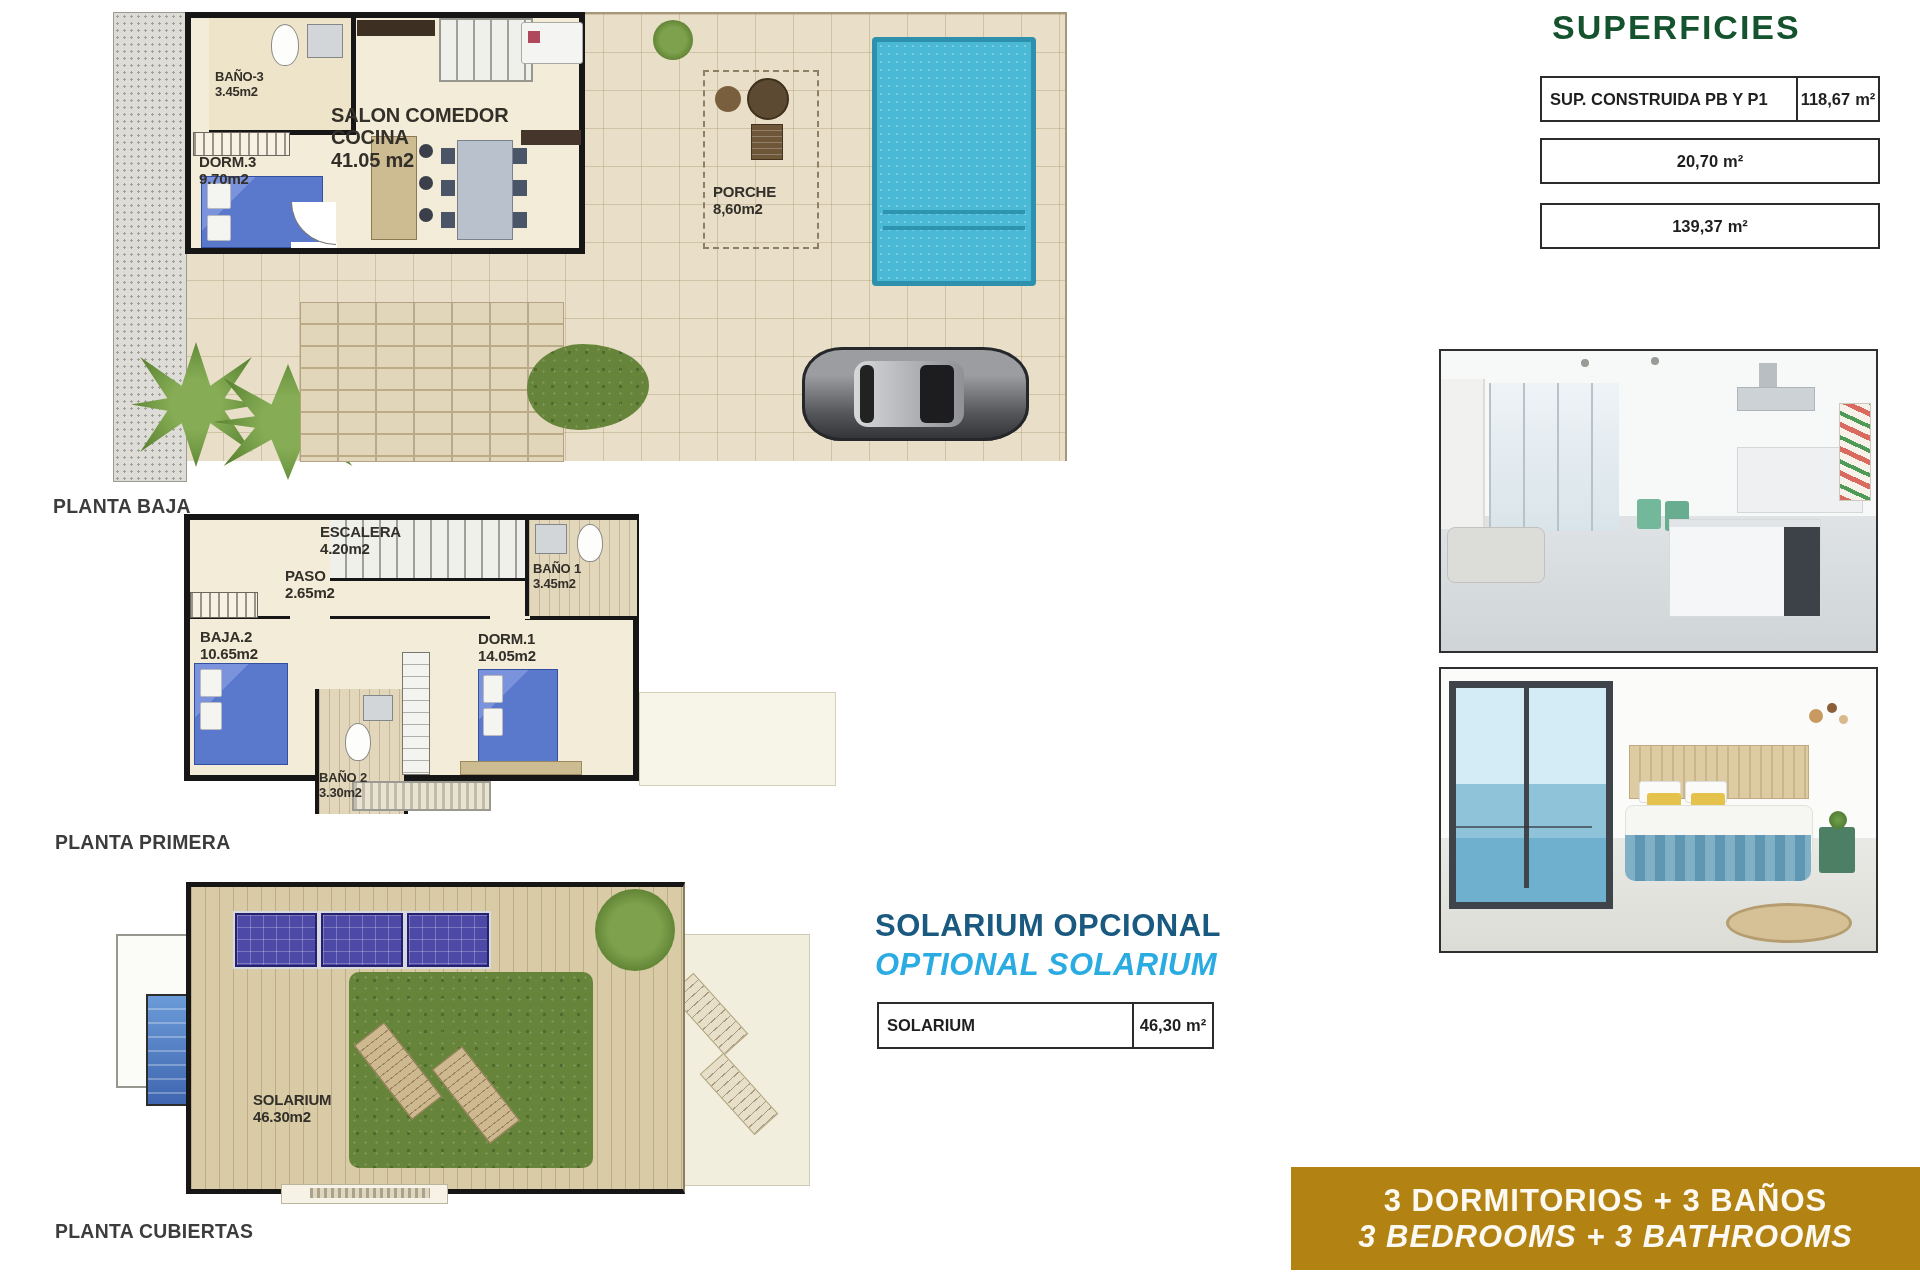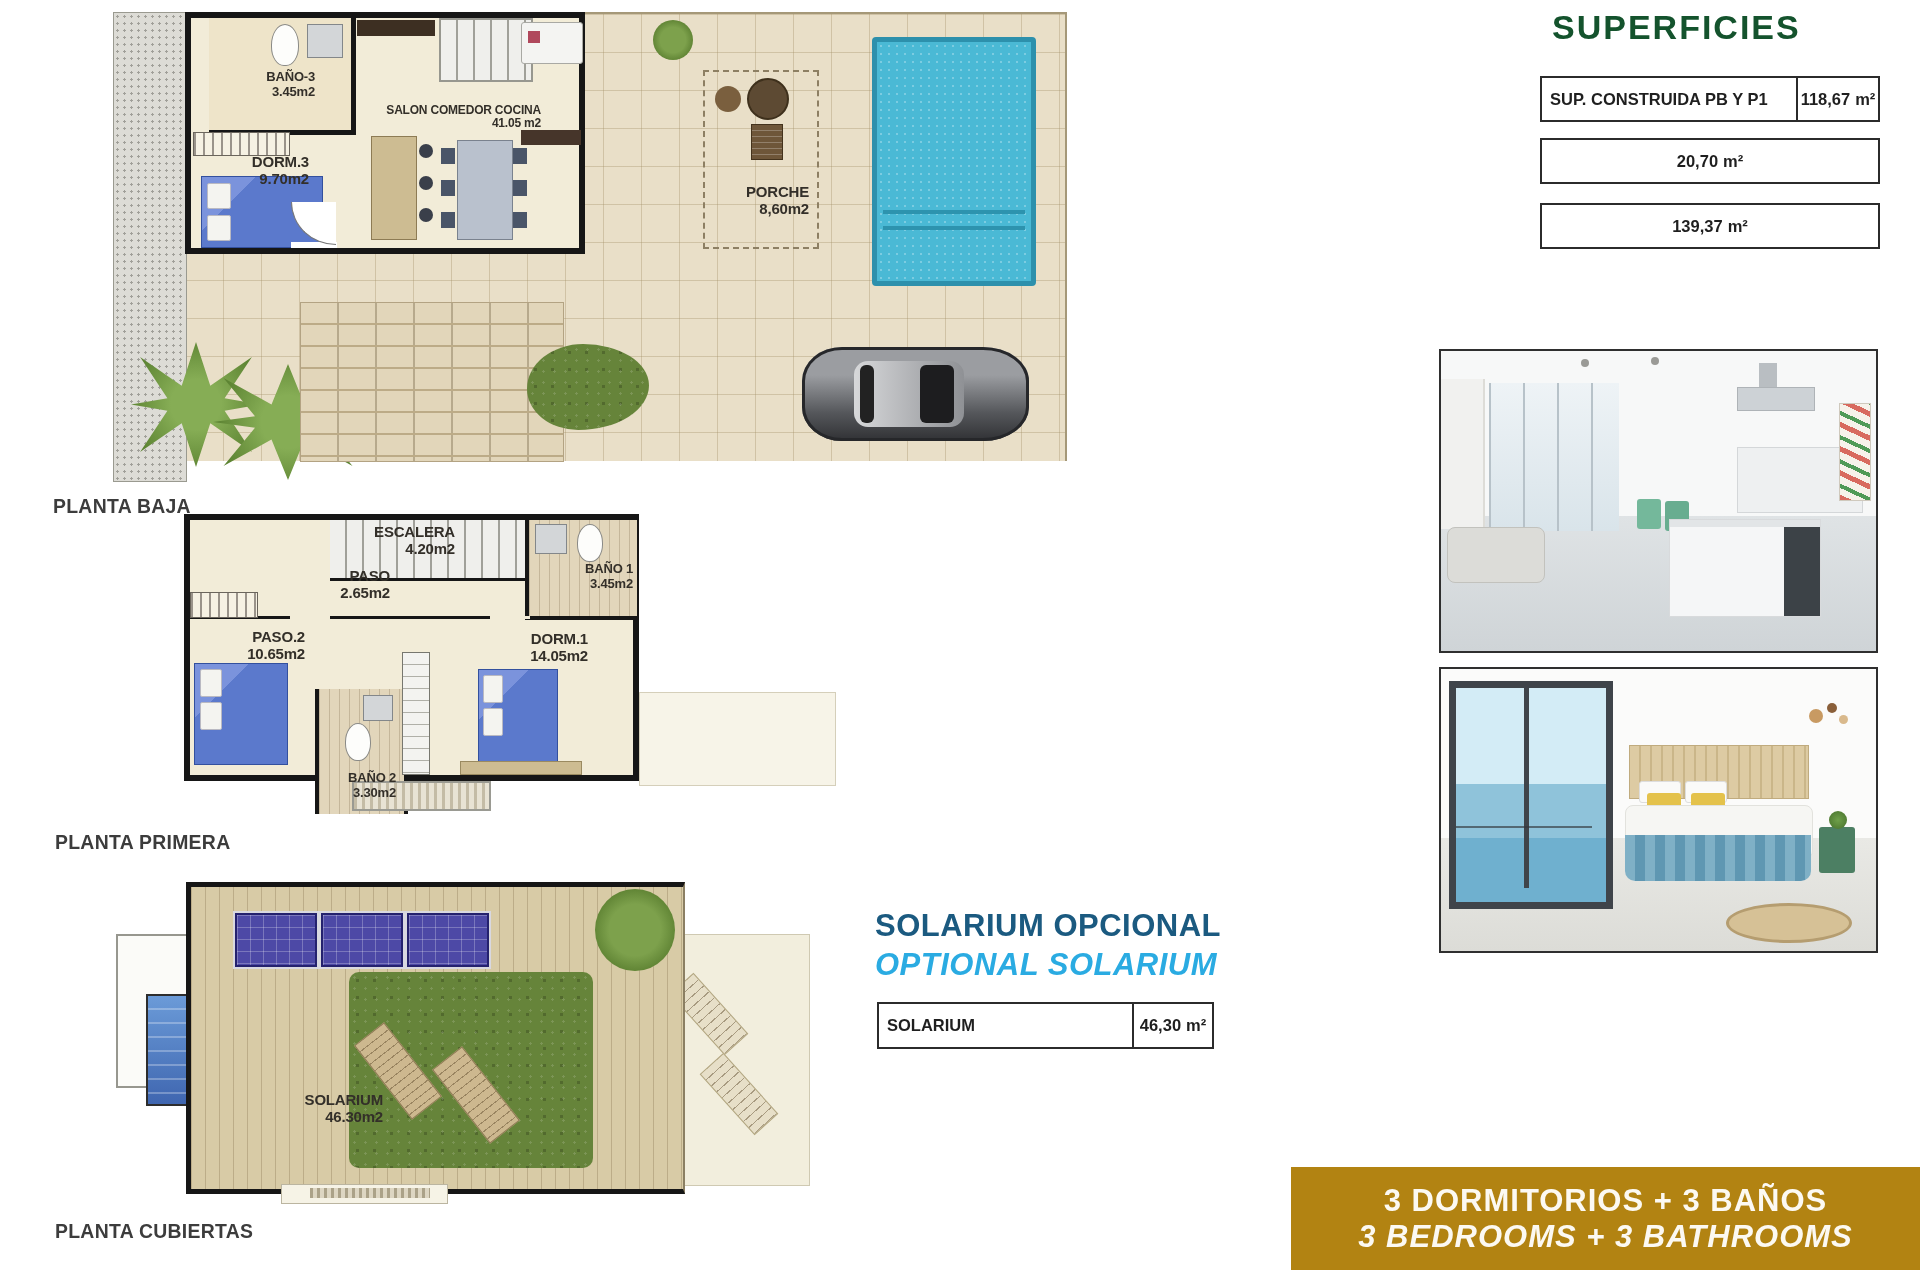--- a/index.html
+++ b/index.html
@@ -1,25 +1,25 @@
 <!DOCTYPE html>
 <html><head>
 <meta charset="utf-8">
 <style>
   html,body{margin:0;padding:0;}
   body{width:1920px;height:1280px;position:relative;background:#ffffff;
        font-family:"Liberation Sans",sans-serif;overflow:hidden;color:#2e2a26;}
   .abs{position:absolute;}
   
   .plan{position:absolute;}
-  .rlabel{position:absolute;font-weight:bold;color:#332f29;text-align:right;
+  .rlabel{position:absolute;font-weight:bold;color:#332f29;text-align:left;
           line-height:1.12;font-size:15px;letter-spacing:-0.2px;z-index:6;}
   .rlabel span{display:block;}
   .rlabel.sm{font-size:13px;}
-  .rlabel.lg{font-size:12px;}
+  .rlabel.lg{font-size:20px;}
   .caption{position:absolute;font-size:20px;font-weight:bold;color:#3c3c3c;
            letter-spacing:0.3px;transform:scaleX(.97);transform-origin:left;}
   .gravel{background-color:#dedeb8;background-color:#dddcd6;
           background-image:radial-gradient(rgba(110,110,102,.55) 1px,transparent 1.4px);
           background-size:7px 7px;border:1px solid #9a9a90;}
   .tiles{background-color:#e9dfc8;
          background-image:linear-gradient(rgba(168,148,108,.38) 1px,transparent 1px),
                           linear-gradient(90deg,rgba(168,148,108,.38) 1px,transparent 1px);
          background-size:38px 38px;border-top:2px solid #a59878;border-right:2px solid #a59878;}
   .bld{background:#f2ecd8;border:6px solid #161616;}
@@ -208,21 +208,21 @@
     </div>
 
     <div class="wall" style="left:0;top:96px;width:443px;height:3px;"></div>
     <div class="abs" style="left:100px;top:96px;width:40px;height:3px;background:#f2ecd8;"></div>
     <div class="abs" style="left:300px;top:96px;width:40px;height:3px;background:#f2ecd8;"></div>
 
     <div class="abs wardrobe" style="left:0;top:72px;width:66px;height:24px;"></div>
 
     <div class="abs" style="left:0;top:99px;width:125px;height:156px;">
       <div class="rlabel" style="left:10px;top:10px;width:105px;">
-        <span>PASO.2</span>
+        <span>BAJA.2</span>
         <span>10.65m2</span>
       </div>
       <div class="bed" style="left:4px;top:44px;width:92px;height:100px;">
         <div class="pillow" style="left:5px;top:5px;width:20px;height:26px;"></div>
         <div class="pillow" style="left:5px;top:38px;width:20px;height:26px;"></div>
       </div>
     </div>
 
     <div class="abs wood" style="left:125px;top:130px;width:85px;height:125px;border-left:4px solid #161616;border-right:4px solid #161616;margin-top:39px;">
       <div class="sink" style="left:44px;top:6px;width:28px;height:24px;"></div>

